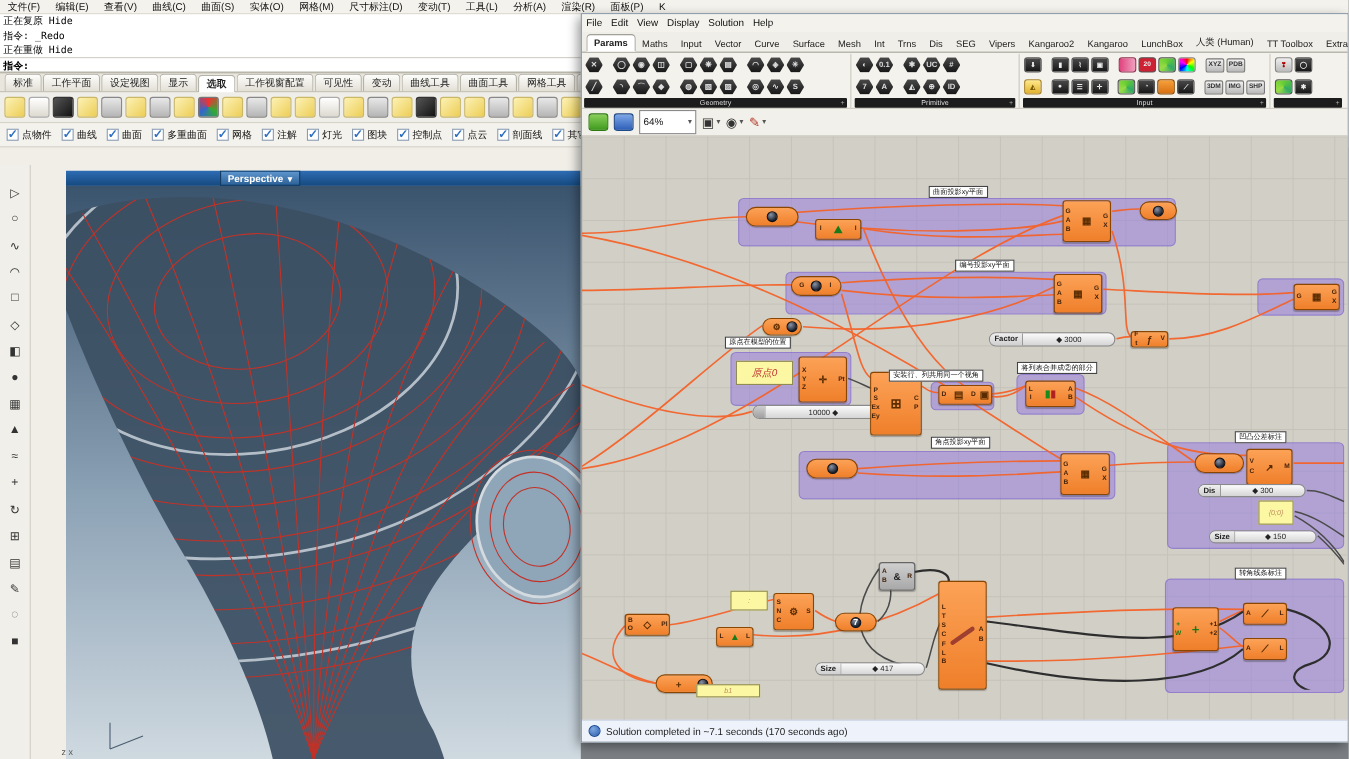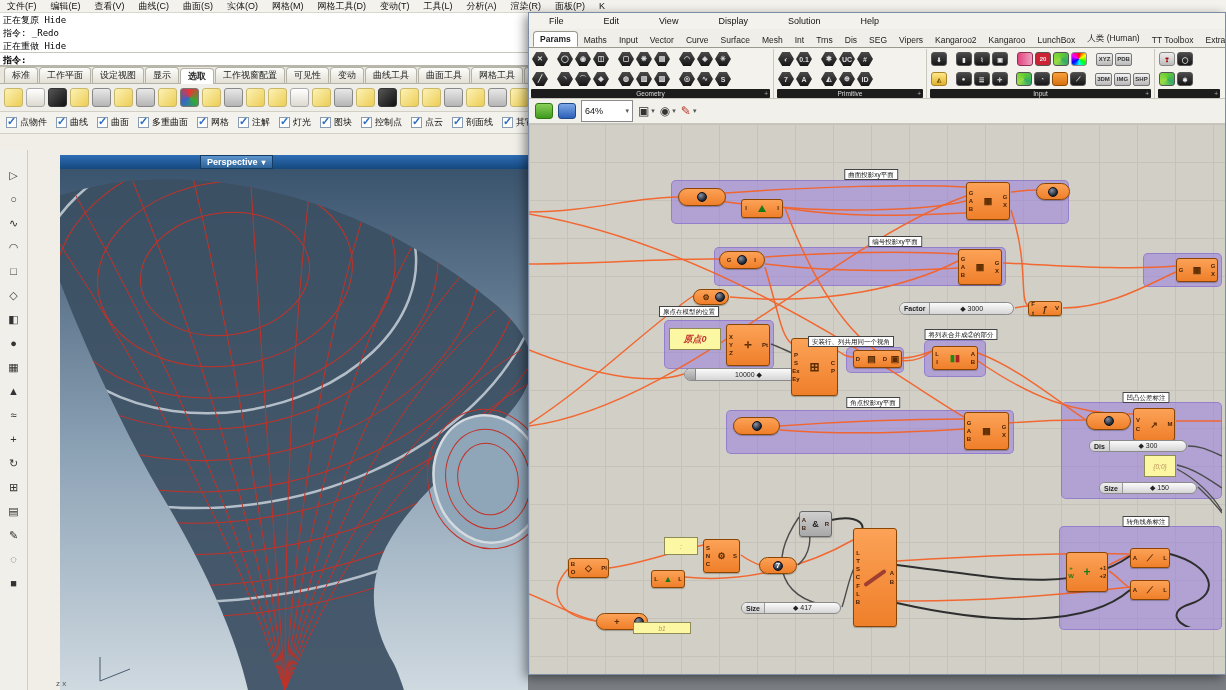--- a/index.html
+++ b/index.html
@@ -35,21 +35,21 @@
   .vp{position:absolute;left:28px;top:155px;width:500px;height:535px;overflow:hidden;padding-left:32px;}
   .vp-head{height:14px;background:linear-gradient(#2f6db5,#15497e);display:flex;align-items:center;}
   .vp-tab{margin-left:140px;background:linear-gradient(#5d95cc,#2d6298);color:#fff;font-size:9px;font-weight:700;padding:0 6px;height:14px;display:flex;align-items:center;gap:4px;border:1px solid #123c66;}
   .vp-tab::after{content:"▾";font-size:8px;}
   .axis{position:absolute;left:28px;bottom:2px;color:#555;font-size:8px;}
 
   
   #gh{position:absolute;left:528px;top:12px;width:698px;height:663px;background:#f4f2ec;border:1px solid #7d8da3;box-shadow:-3px 3px 10px rgba(0,0,0,.45);z-index:10;display:flex;flex-direction:column;}
   .g-title{height:24px;background:linear-gradient(#fafcfe,#d8e3f2);display:flex;align-items:center;padding:0 10px;font-size:10px;color:#222;border-bottom:1px solid #c6cfdb;}
   .g-menu{height:16px;display:flex;align-items:center;font-size:9px;color:#111;background:#f4f2ec;}
-  .g-menu span{padding:0 20px;}
+  .g-menu span{padding:0 4px;}
   .g-tabs{height:19px;display:flex;align-items:flex-end;font-size:8.5px;color:#222;background:#f0eee8;border-bottom:1px solid #9a978d;padding-left:4px;}
   .gtab{padding:2px 6px;white-space:nowrap;}
   .gtab.act{background:#fff;border:1px solid #9a978d;border-bottom:1px solid #fff;border-radius:4px 4px 0 0;font-weight:700;}
   .g-ribbon{height:51px;display:flex;background:#f4f2ec;border-bottom:1px solid #c9c6bd;padding:1px 2px 0 2px;gap:3px;}
   .rgrp{display:flex;flex-direction:column;border-right:1px solid #cbc8bf;padding-right:3px;}
   .rgrp .rows{flex:1;display:flex;flex-direction:column;justify-content:space-around;}
   .rgrp .row{display:flex;align-items:center;}
   .hx{width:16px;height:14px;margin:0 1px;background:linear-gradient(#4a4a4a,#161616);clip-path:polygon(26% 0,74% 0,100% 50%,74% 100%,26% 100%,0 50%);display:inline-flex;align-items:center;justify-content:center;color:#ddd;font-size:7px;font-weight:700;flex:none;}
   .gap{width:7px;}
   .sq{width:16px;height:14px;margin:0 1px;border-radius:3px;border:1px solid #555;background:linear-gradient(#4a4a4a,#161616);display:inline-flex;align-items:center;justify-content:center;color:#eee;font-size:6px;font-weight:700;flex:none;}
@@ -81,42 +81,42 @@
   .pcol{font-size:6px;line-height:1.35;align-self:center;min-width:8px;text-align:center;color:#44230a;font-weight:700;white-space:pre-line;}
   .ic{flex:1;display:flex;align-items:center;justify-content:center;color:#5a2c00;font-size:9px;font-weight:700;}
   .caps{border-radius:9px;justify-content:space-around;align-items:center;padding:0 3px;}
   .ball{width:10px;height:10px;border-radius:50%;background:radial-gradient(circle at 35% 30%,#8a93a5,#1b2330 70%);border:1px solid #0c1018;flex:none;align-self:center;}
   .tri{width:0;height:0;border-left:4px solid transparent;border-right:4px solid transparent;border-bottom:7px solid #1a7a1a;align-self:center;}
   .gslider{position:absolute;background:linear-gradient(#fbfbfb,#d5d5d5);border:1px solid #8a8a8a;border-radius:7px;display:flex;align-items:center;font-size:7px;color:#222;z-index:2;}
   .sname{background:linear-gradient(#efefef,#cfcfcf);border-right:1px solid #999;padding:0 4px;font-weight:700;border-radius:7px 0 0 7px;height:100%;display:flex;align-items:center;}
   .grip{width:11px;height:100%;background:linear-gradient(#cfcfcf,#9f9f9f);border-right:1px solid #888;border-radius:7px 0 0 7px;flex:none;}
   .sval{margin:0 auto;white-space:nowrap;}
   .ypanel{position:absolute;background:#fbf7a2;border:1px solid #8f8b55;font-size:6.5px;color:#c09060;display:flex;align-items:center;justify-content:center;z-index:2;font-style:italic;}
-  .ypanel.big{color:#c03030;font-weight:700;font-size:9px;}
+  .ypanel.big{color:#c03030;font-weight:400;font-size:9px;}
   .glabel{position:absolute;transform:translateX(-50%);background:#fff;border:1px solid #444;font-size:6.5px;color:#111;padding:0 3px;white-space:nowrap;z-index:4;line-height:9px;}
   .g-status{height:20px;background:#eef2fa;border-top:1px solid #b9c4d6;display:flex;align-items:center;gap:5px;padding:0 6px;font-size:9px;color:#222;}
   .clock{width:11px;height:11px;border-radius:50%;background:radial-gradient(circle at 35% 30%,#7fa8e0,#2d5fb0);border:1px solid #1d4a90;flex:none;}
   .dbar{position:absolute;width:26px;height:4px;background:#8a2a2a;transform:rotate(-35deg);border-radius:2px;opacity:.8;}
   #bstrip{position:absolute;left:528px;top:675px;width:698px;height:15px;background:#7b7f84;z-index:5;}
 </style>
 </head>
 <body>
 
 <div id="screen">
 
   <div id="rhino">
     <div class="r-menu">
       <span>文件(F)</span>
       <span>编辑(E)</span>
       <span>查看(V)</span>
       <span>曲线(C)</span>
       <span>曲面(S)</span>
       <span>实体(O)</span>
       <span>网格(M)</span>
-      <span>网格工具(D)</span>
+      <span>尺寸标注(D)</span>
       <span>变动(T)</span>
       <span>工具(L)</span>
       <span>分析(A)</span>
       <span>渲染(R)</span>
       <span>面板(P)</span>
       <span>K</span>
     </div>
     <div class="r-hist">
       <div>正在复原 Hide</div>
       <div>指令: _Redo</div>
@@ -742,16 +742,20 @@
         </div>
       <div class="comp caps" style="left:67px;top:489px;width:52px;height:17px">
           <span class="ic" style="font-size:9px">+</span>
           <span class="ball"></span>
         </div>
       <div class="ypanel" style="left:104px;top:498px;width:58px;height:12px">
           <span>b1</span>
         </div>
     </div>
 
+    <div class="g-status">
+      <span class="clock"></span>
+      <span>Solution completed in ~7.1 seconds (170 seconds ago)</span>
+    </div>
   </div>
 
   <div id="bstrip"></div>
 </div>
 
 </body></html>

